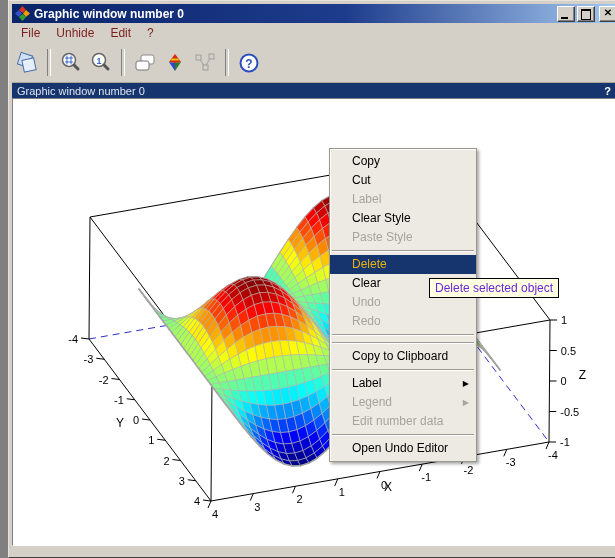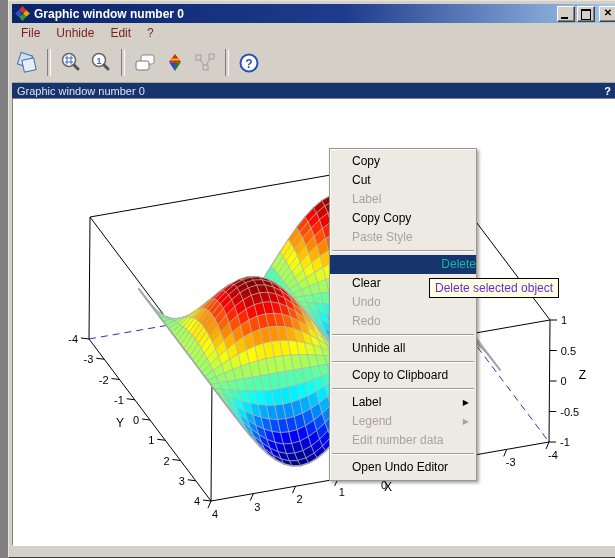--- a/index.html
+++ b/index.html
@@ -36,21 +36,21 @@
   
   .canvas{position:absolute;left:3px;top:97px;width:609px;height:448px;background:#fff;
     border:1px solid;border-color:#808080 #fff #fff #808080;box-sizing:border-box;}
   #plot-svg{position:absolute;left:0;top:0;z-index:1;}
   
   .ctxmenu{position:absolute;left:320px;top:147px;width:148px;background:#eceae2;z-index:10;
     border:1px solid #9a968c;box-shadow:inset 1px 1px 0 #fff,2px 2px 3px rgba(0,0,0,.35);
     padding:3px 0;box-sizing:border-box;font-size:12px;color:#000;}
   .menuitem{height:19px;line-height:19px;padding-left:22px;position:relative;white-space:nowrap;}
   .menuitem.disabled{color:#a8a49c;}
-  .menuitem.hl{background:#16356f;color:#14b8a6;text-align:right;}
+  .menuitem.hl{background:#16356f;color:#eab308;}
   .menuitem .arrow{position:absolute;right:7px;top:0;font-size:8px;}
   .msep{height:8px;position:relative;}
   .msep::after{content:'';position:absolute;left:2px;right:2px;top:3px;height:1px;background:#9f9c93;box-shadow:0 1px 0 #fff;}
   
   .tooltip{position:absolute;left:420px;top:277px;z-index:11;background:#ffffe1;border:1px solid #000;
     font-size:12px;padding:2px 5px;white-space:nowrap;color:#6d28d9;}
 </style>
 </head>
 <body>
 
@@ -1362,29 +1362,28 @@
         <path d="M230.9 421.5L222.7 411.3L225.7 415.3L233.9 425.7Z" fill="rgb(78,255,177)" stroke="#b0b0b0" stroke-width="0.6"></path>
         <path d="M222.7 411.3L225.7 415.3" fill="none" stroke="#a3a3a3" stroke-width="1.6" stroke-linecap="round"></path>
         <path d="M233.9 425.7L225.7 415.3" fill="none" stroke="#a3a3a3" stroke-width="1.6" stroke-linecap="round"></path>
       </g>
     </svg>
 
   <div class="ctxmenu" id="ctxmenu">
       <div class="menuitem">Copy</div>
       <div class="menuitem">Cut</div>
       <div class="menuitem disabled">Label</div>
-      <div class="menuitem">Copy Copy</div>
+      <div class="menuitem">Clear Style</div>
       <div class="menuitem disabled">Paste Style</div>
       <div class="msep"></div>
       <div class="menuitem hl">Delete</div>
       <div class="menuitem">Clear</div>
       <div class="menuitem disabled">Undo</div>
       <div class="menuitem disabled">Redo</div>
       <div class="msep"></div>
-      <div class="menuitem">Unhide all</div>
       <div class="msep"></div>
       <div class="menuitem">Copy to Clipboard</div>
       <div class="msep"></div>
       <div class="menuitem">Label<span class="arrow">▶</span></div>
       <div class="menuitem disabled">Legend<span class="arrow">▶</span></div>
       <div class="menuitem disabled">Edit number data</div>
       <div class="msep"></div>
       <div class="menuitem">Open Undo Editor</div>
     </div>
 

